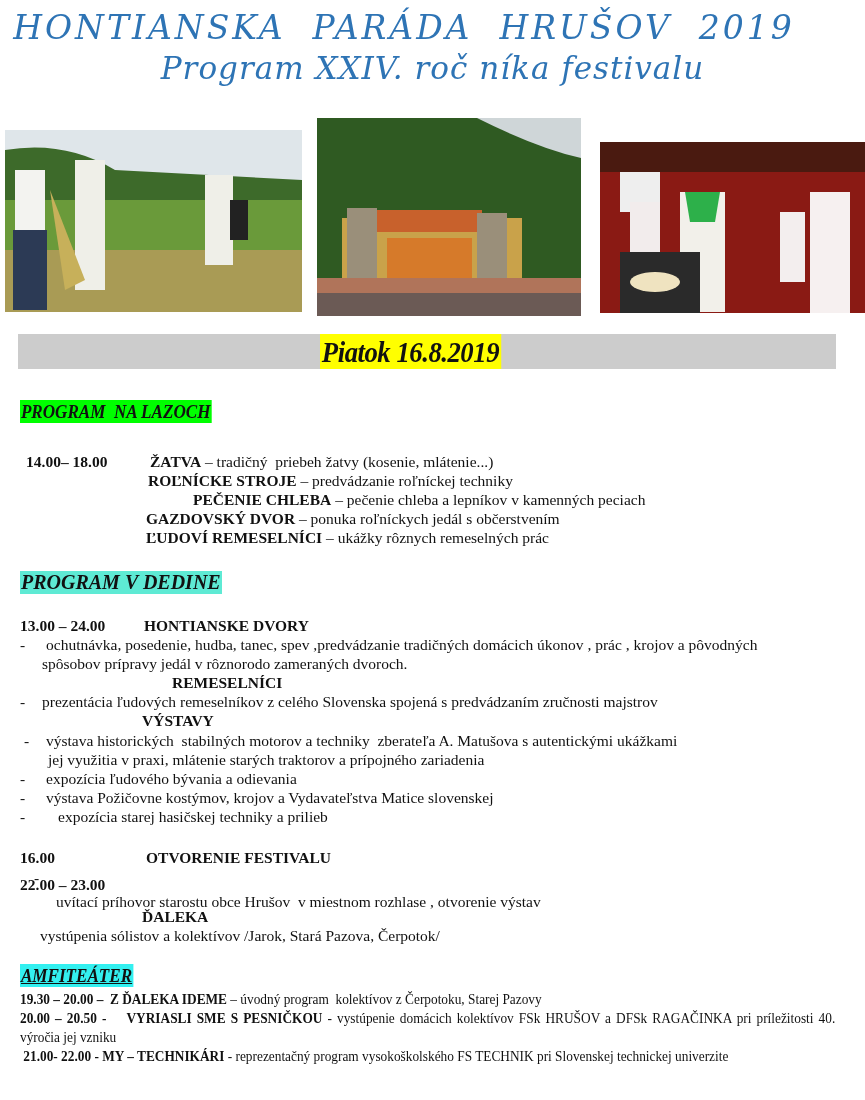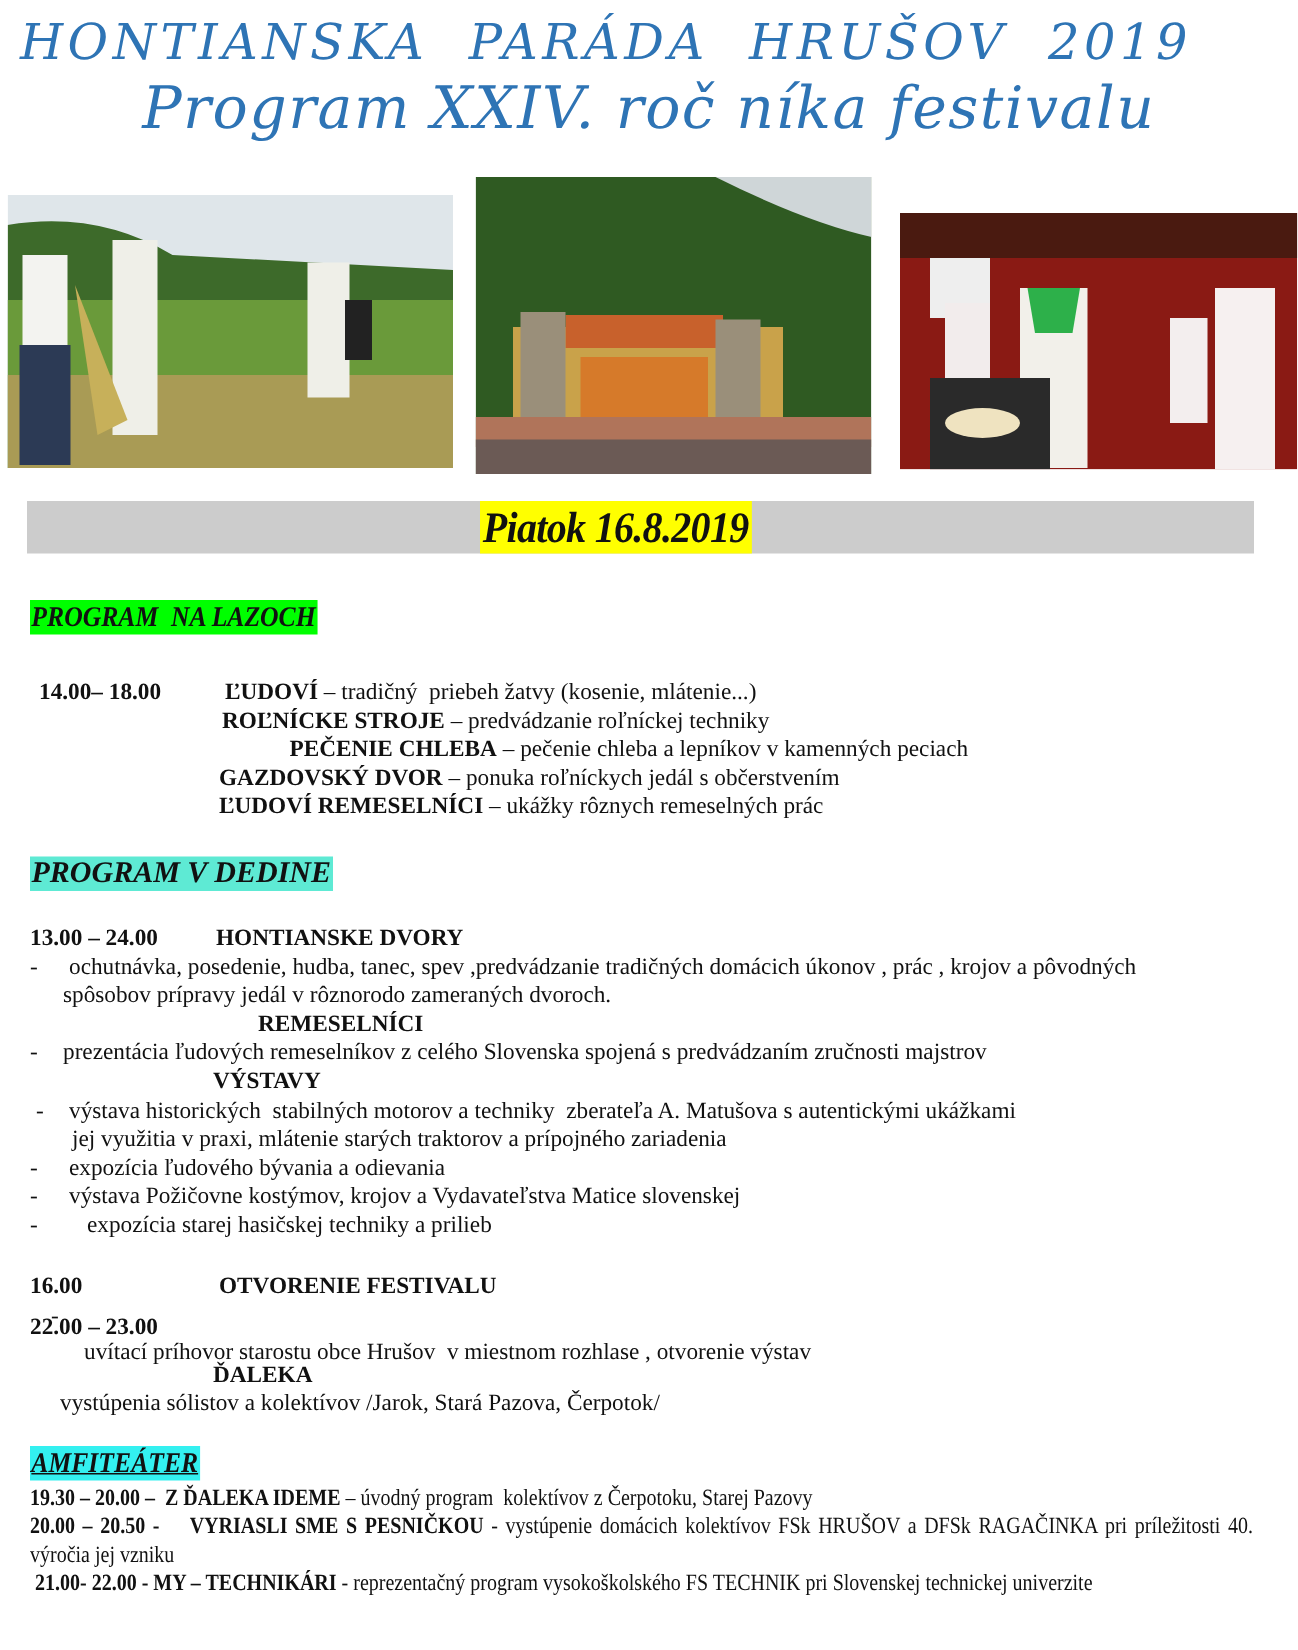--- a/index.html
+++ b/index.html
@@ -5,21 +5,21 @@
   html, body { margin: 0; padding: 0; background: #ffffff; }
   body { width: 865px; height: 1100px; position: relative; overflow: hidden;
          font-family: "Liberation Serif", "DejaVu Serif", serif; color: #111; }
   .abs { position: absolute; }
 
   .title1 { left: 0; top: 8px; width: 808px; text-align: center;
             font-family: "DejaVu Serif", serif; font-style: italic;
             font-size: 33px; letter-spacing: 3px; color: #2e74b5; white-space: pre; }
   .title2 { left: 0; top: 50px; width: 865px; text-align: center;
             font-family: "DejaVu Serif", serif; font-style: italic;
-            font-size: 39px; letter-spacing: 1px; color: #2e74b5; white-space: pre; }
+            font-size: 31px; letter-spacing: 1px; color: #2e74b5; white-space: pre; }
 
   .photo { overflow: hidden; }
   .photo svg { display: block; width: 100%; height: 100%; }
 
   .day-banner { left: 18px; top: 334px; width: 818px; height: 35px; background: #cccccc; }
   .day-label { left: 320px; top: 334px; height: 35px; padding: 0 2px;
                background: #ffff00; font-weight: bold; font-style: italic;
                font-size: 29px; line-height: 36px; letter-spacing: -0.5px; transform: scaleX(0.92); transform-origin: left; }
 
   .sec-head { font-weight: bold; font-style: italic; font-size: 19px; line-height: 23px; padding: 0 1px; white-space: pre; transform-origin: left; }
@@ -79,21 +79,21 @@
     <rect x="180" y="70" width="25" height="70" fill="#f3eeee"></rect>
   </svg>
 </div>
 
 <div class="abs day-banner"></div>
 <div class="abs day-label">Piatok 16.8.2019</div>
 
 <div class="abs sec-head sec-green">PROGRAM  NA LAZOCH</div>
 
 <div class="abs line b" style="left:26px; top:452px;">14.00– 18.00</div>
-<div class="abs line" style="left:150px; top:452px;"><span class="b">ĽUDOVÍ</span><span> – tradičný  priebeh žatvy (kosenie, mlátenie...)</span></div>
+<div class="abs line" style="left:150px; top:452px;"><span class="b">ŽATVA</span><span> – tradičný  priebeh žatvy (kosenie, mlátenie...)</span></div>
 <div class="abs line" style="left:148px; top:471px;"><span class="b">ROĽNÍCKE STROJE</span><span> – predvádzanie roľníckej techniky</span></div>
 <div class="abs line" style="left:150px; top:490px;margin-left:43px;"><span class="b">PEČENIE CHLEBA</span><span> – pečenie chleba a lepníkov v kamenných peciach</span></div>
 <div class="abs line" style="left:146px; top:509px;"><span class="b">GAZDOVSKÝ DVOR</span><span> – ponuka roľníckych jedál s občerstvením</span></div>
 <div class="abs line" style="left:146px; top:528px;"><span class="b">ĽUDOVÍ REMESELNÍCI</span><span> – ukážky rôznych remeselných prác</span></div>
 
 <div class="abs sec-head sec-magenta">PROGRAM V DEDINE</div>
 
 <div class="abs line b" style="left:20px; top:616px;">13.00 – 24.00</div>
 <div class="abs line b" style="left:144px; top:616px;">HONTIANSKE DVORY</div>
 

